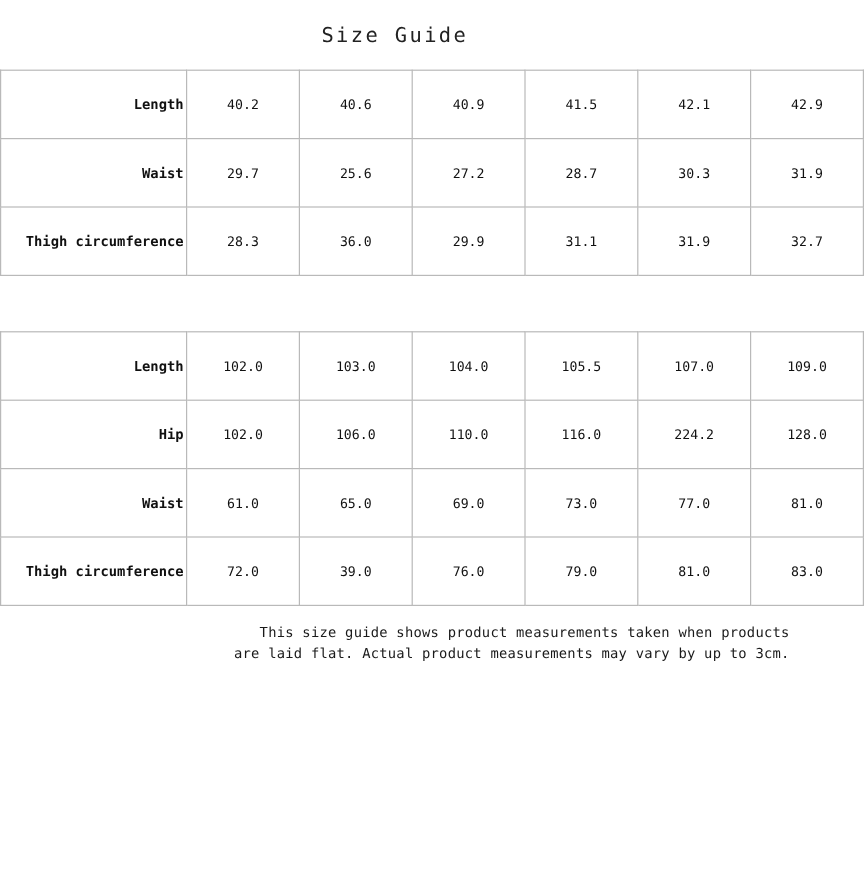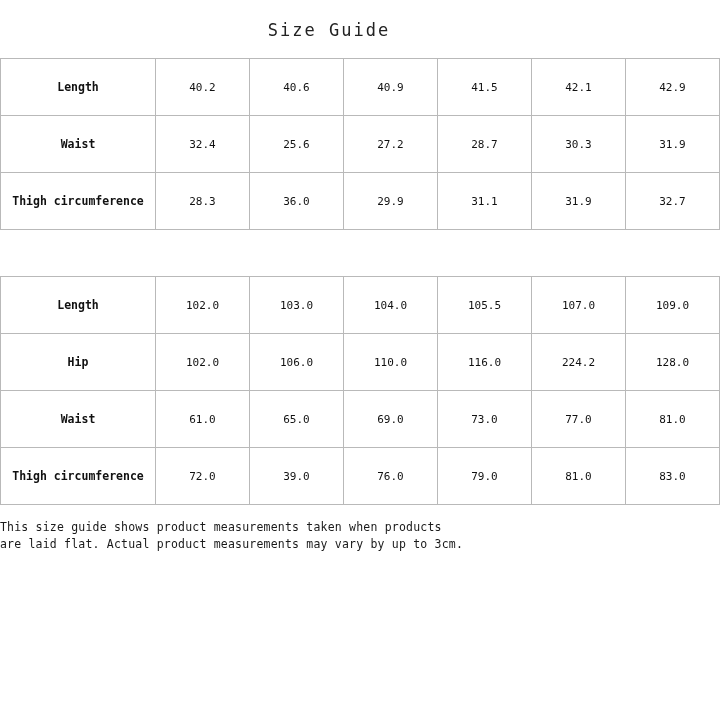--- a/index.html
+++ b/index.html
@@ -47,29 +47,30 @@
     color: #111111;
   }
   table.size-table tr.header-row td,
   table.size-table tr.header-row th {
     font-weight: bold;
     font-size: 11.5px;
   }
   table.size-table td.rowlabel {
     font-weight: bold;
     font-size: 11.5px;
+    text-align: right;
   }
   col.c0 { width: 155px; }
   col.cx { width: 94px; }
   .spacer {
     height: 46px;
     width: 720px;
   }
   .footnote {
-    text-align: left;
+    text-align: right;
     font-size: 11.5px;
     line-height: 17px;
     color: #1a1a1a;
     padding-top: 14px;
     letter-spacing: 0.2px;
   }
   .footnote div { white-space: pre; }
 </style>
 </head>
 <body>
@@ -93,21 +94,21 @@
         <td class="rowlabel">Length</td>
         <td>40.2</td>
         <td>40.6</td>
         <td>40.9</td>
         <td>41.5</td>
         <td>42.1</td>
         <td>42.9</td>
       </tr>
       <tr>
         <td class="rowlabel">Waist</td>
-        <td>32.4</td>
+        <td>29.7</td>
         <td>25.6</td>
         <td>27.2</td>
         <td>28.7</td>
         <td>30.3</td>
         <td>31.9</td>
       </tr>
       <tr>
         <td class="rowlabel">Thigh circumference</td>
         <td>28.3</td>
         <td>36.0</td>

